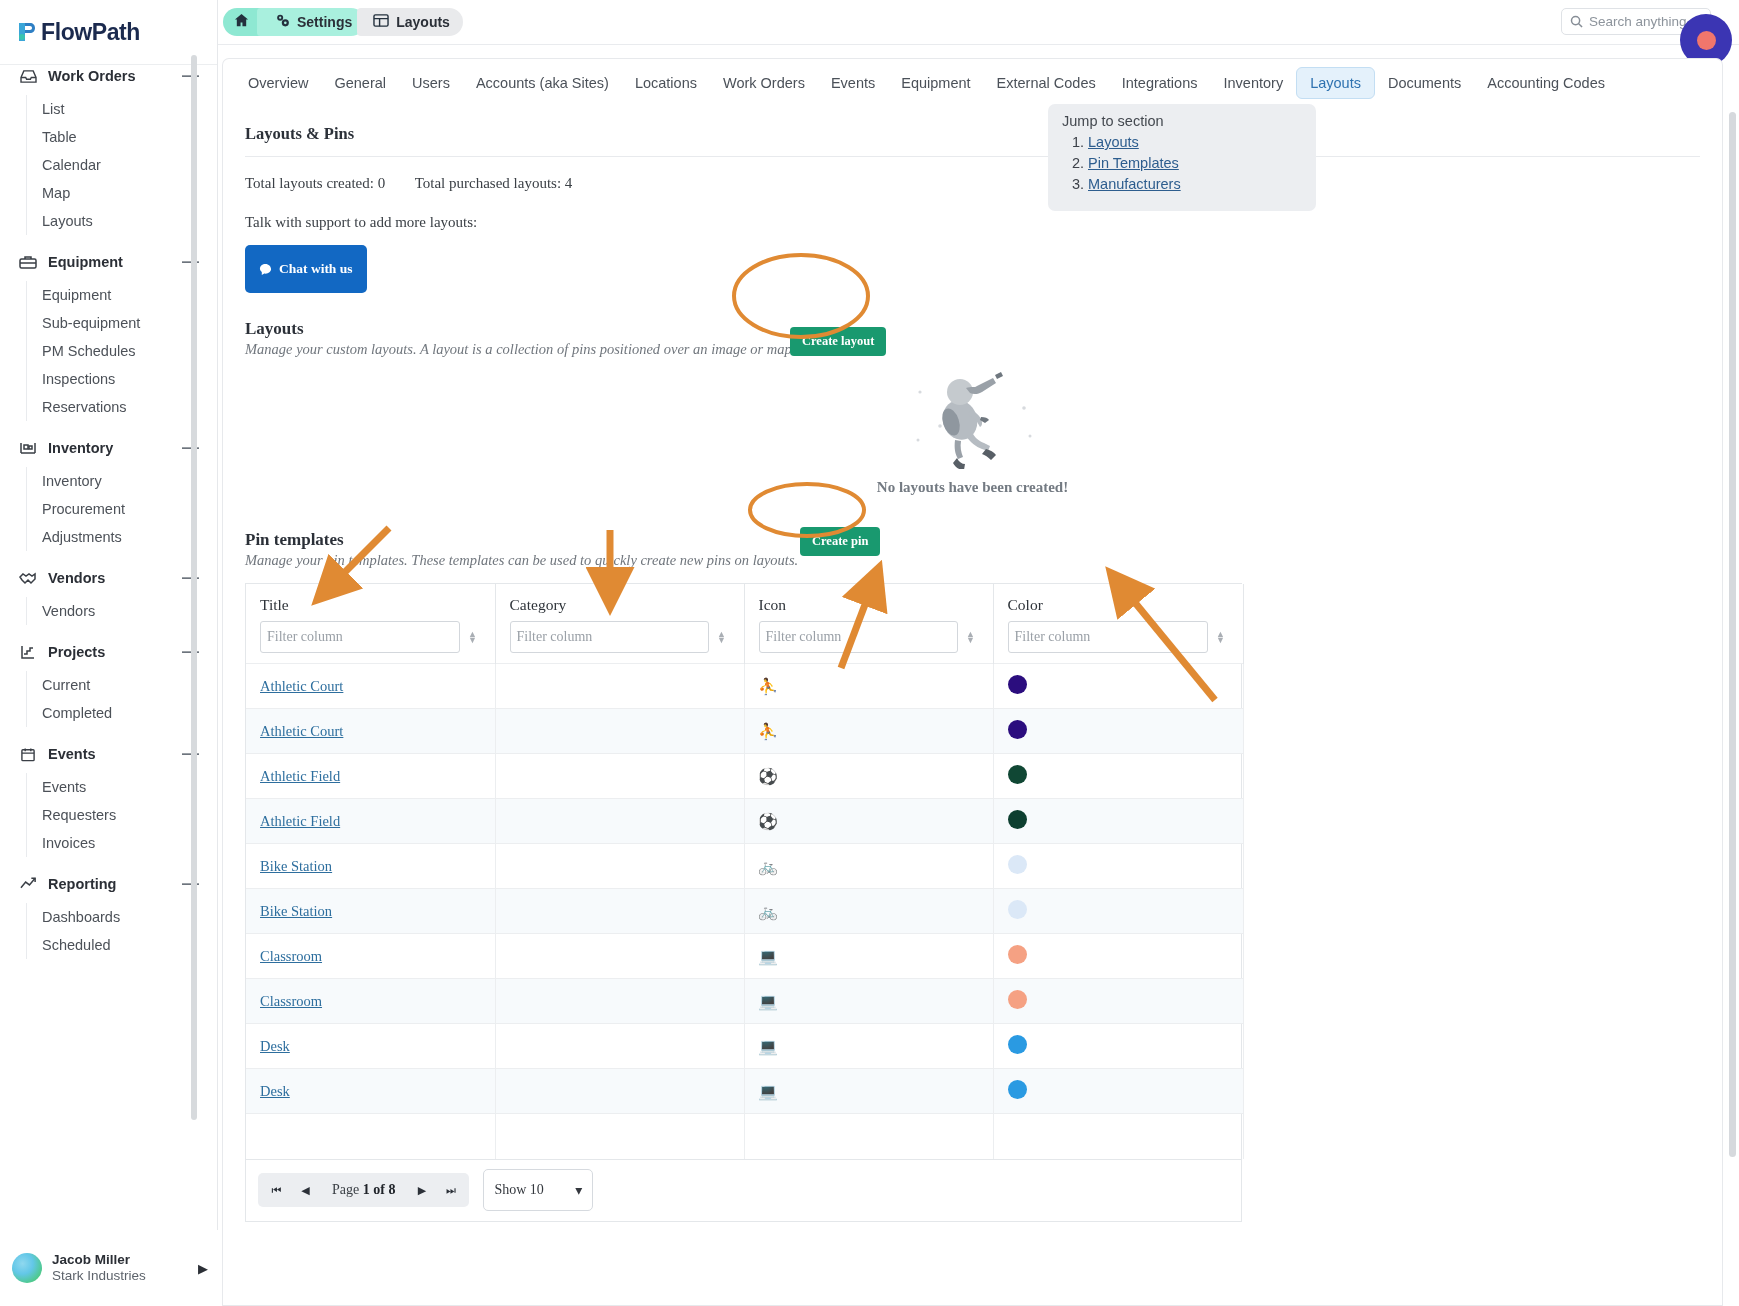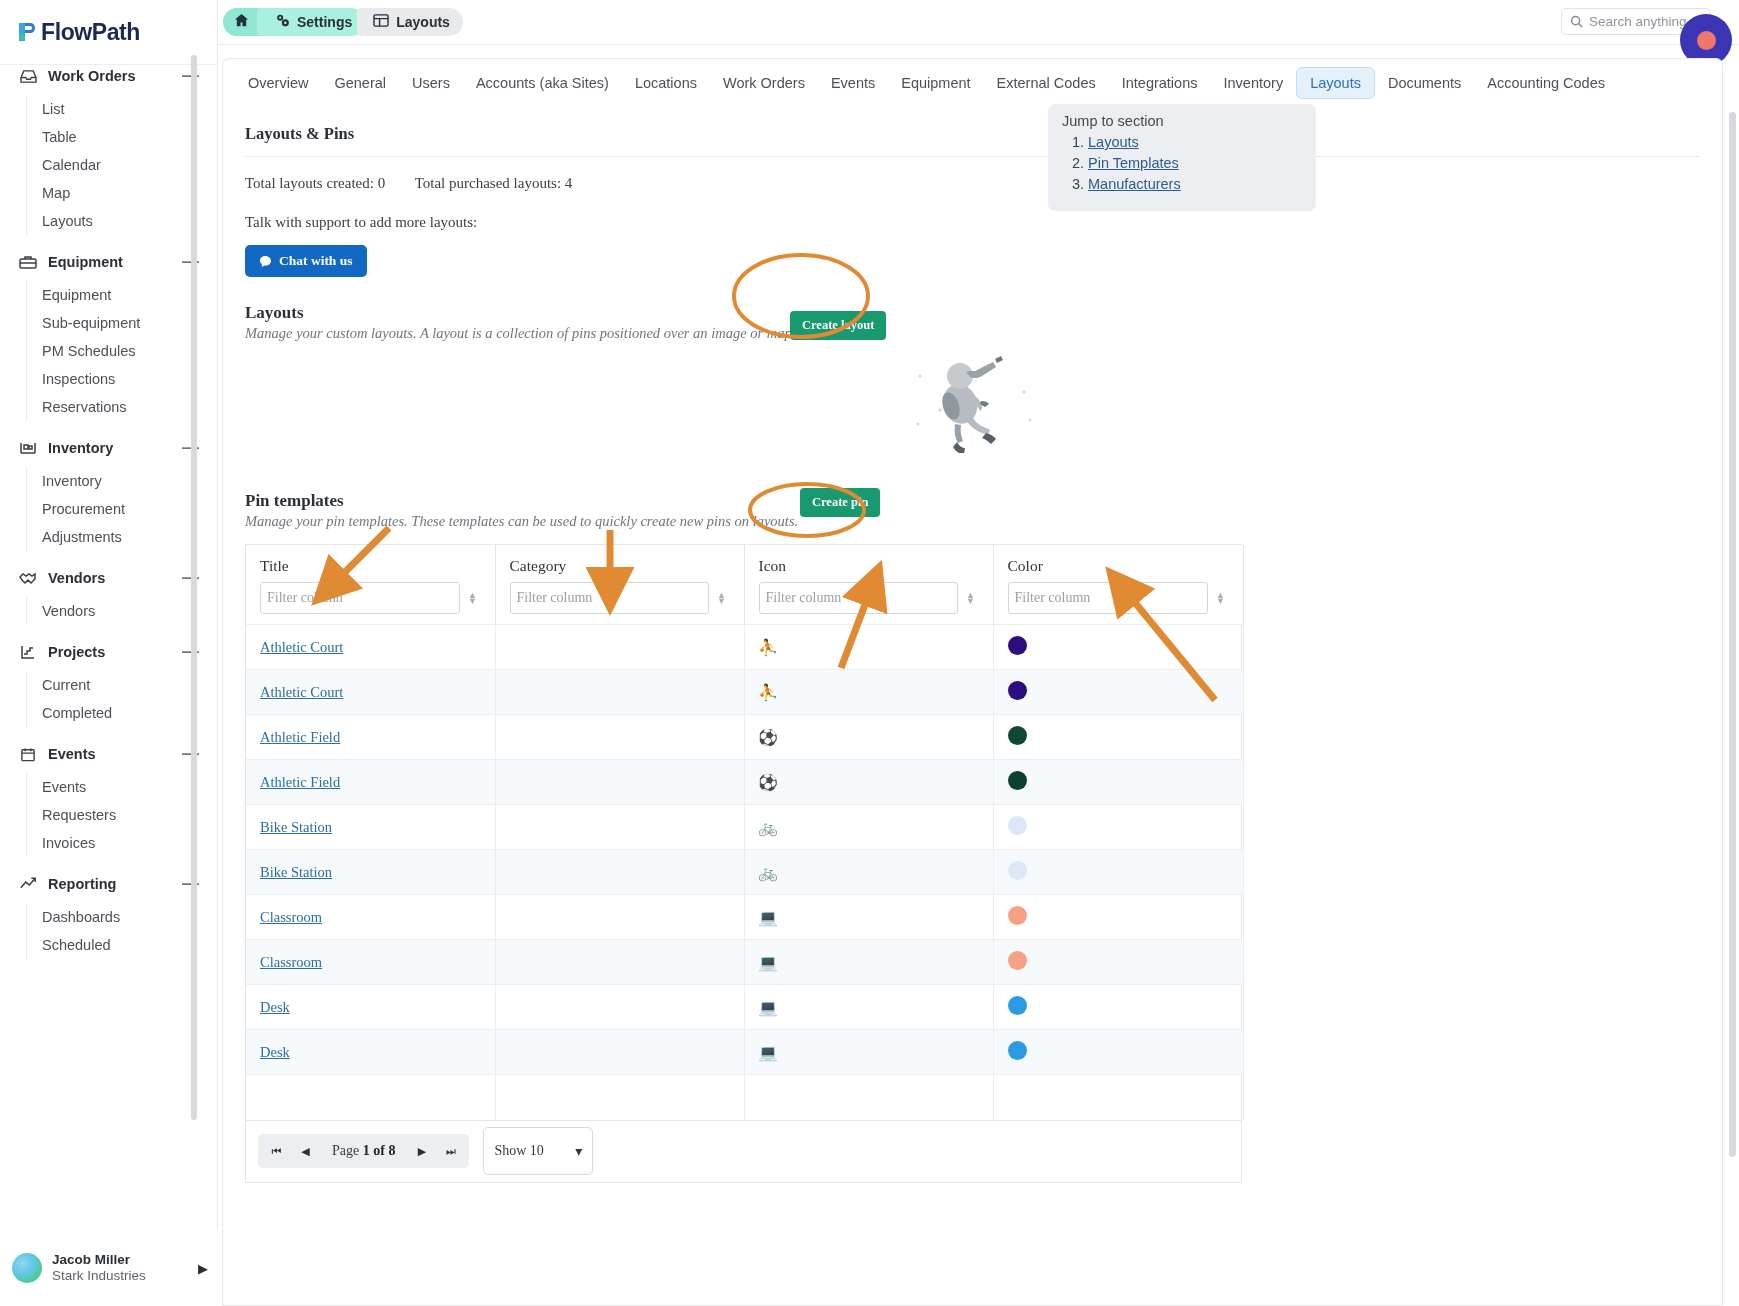--- a/index.html
+++ b/index.html
@@ -85,21 +85,21 @@
   #panel{ position:absolute; left:222px; top:106px; right:16px; bottom:0;
      background:#fff; border:1px solid #e7e9ec; border-top:none;font-family:Liberation Serif, serif; }
 
   .page-title{ font-size:16.5px; font-weight:bold; color:#2b3038;
      padding:18px 0 12px 0; margin:0 22px; border-bottom:1px solid #e8eaed;}
   .stats{ margin:18px 22px 0 22px; font-size:15px; color:#3b4046;}
   .stats span{ margin-right:26px; }
   .talk{ margin:22px 22px 0 22px; font-size:15px; color:#3b4046;}
   #chat-btn{ margin:14px 22px 0 22px; display:inline-flex; align-items:center;
      background:#1268c3; color:#fff; border:none; border-radius:5px;
-     font-size:13.5px; font-weight:bold; padding:8px 14px; cursor:pointer;
+     font-size:13.5px; font-weight:bold; padding:16px 14px; cursor:pointer;
      font-family:inherit;}
   #chat-btn .bub{ margin-right:7px; display:flex; }
 
   .section-head{ margin:26px 22px 0 22px; position:relative; }
   .section-head h2{ margin:0; font-size:17px; font-weight:bold; color:#2b3038; }
   .section-head p{ margin:2px 0 0 0; font-size:14.5px; font-style:italic; color:#70767d; }
 
   #create-layout-btn{ position:absolute; left:545px; top:8px; background:#19996f;
      color:#fff; border:none; border-radius:4px; font-size:12.5px; font-weight:bold;
      padding:7px 12px; cursor:pointer; font-family:inherit; }
@@ -140,21 +140,21 @@
 
   
   #pager-wrap{ margin:0 22px; width:997px; border:1px solid #e4e7ea; border-top:none;
       height:62px; display:flex; align-items:center; padding-left:12px; }
   .pg-group{ display:flex; align-items:center; background:#eceef1; border-radius:5px;
       height:34px; padding:0 4px; }
   .pg-btn{ width:29px; height:29px; display:flex; align-items:center; justify-content:center;
       color:#2b3038; font-size:11px; cursor:pointer; }
   .pg-label{ font-size:14px; color:#3b4046; padding:0 12px; white-space:nowrap;}
   .pg-label b{ color:#20242a; }
-  #show-select{ margin-left:14px; height:48px; width:110px; border:1px solid #d6dadf;
+  #show-select{ margin-left:14px; height:42px; width:110px; border:1px solid #d6dadf;
       border-radius:5px; display:flex; align-items:center; justify-content:space-between;
       padding:0 10px; font-size:14px; color:#34383e; background:#fff; cursor:pointer;}
 
   
   #annot{ position:absolute; left:0; top:0; width:1739px; height:1306px;
       pointer-events:none; }
 
   
   #page-scroll{ position:absolute; right:3px; top:112px; width:7px; height:1045px;
       background:#d6d9dd; border-radius:4px; }
@@ -413,20 +413,21 @@
         <path d="M68 24c5-2 9 0 11-2l16-8 3 5-14 9c-3 2-8 3-12 1z" fill="#9aa1a8"></path>
         <path d="M97 11l6-3 2 4-6 3z" fill="#6f777f"></path>
         <path d="M72 46c5 1 9 5 11 9 2 4 1 7-1 8l-4-7-8-5z" fill="#b6bcc2"></path>
         <path d="M83 53c4 0 7 1 8 3l-4 3-5-3z" fill="#6f777f"></path>
         <path d="M68 72c4 6 10 11 16 13l6 2 2-5-6-3c-5-2-10-6-12-11z" fill="#b6bcc2"></path>
         <path d="M88 85c4 1 8 3 10 6l-5 5c-3-3-6-5-9-6z" fill="#585f66"></path>
         <path d="M57 76c-1 8 0 14 3 19l5-2c-2-5-3-10-2-16z" fill="#9aa1a8"></path>
         <path d="M59 94c2 4 5 6 8 6l-1 6c-5 0-9-3-11-7z" fill="#585f66"></path>
       </svg>
     </span>
+    <div class="caption">No layouts have been created!</div>
   </div>
 
   
   <div class="section-head" style="margin-top:34px;">
     <h2>Pin templates</h2>
     <p>Manage your pin templates. These templates can be used to quickly create new pins on layouts.</p>
     <button id="create-pin-btn">Create pin</button>
   </div>
 
   <div id="table-wrap">

